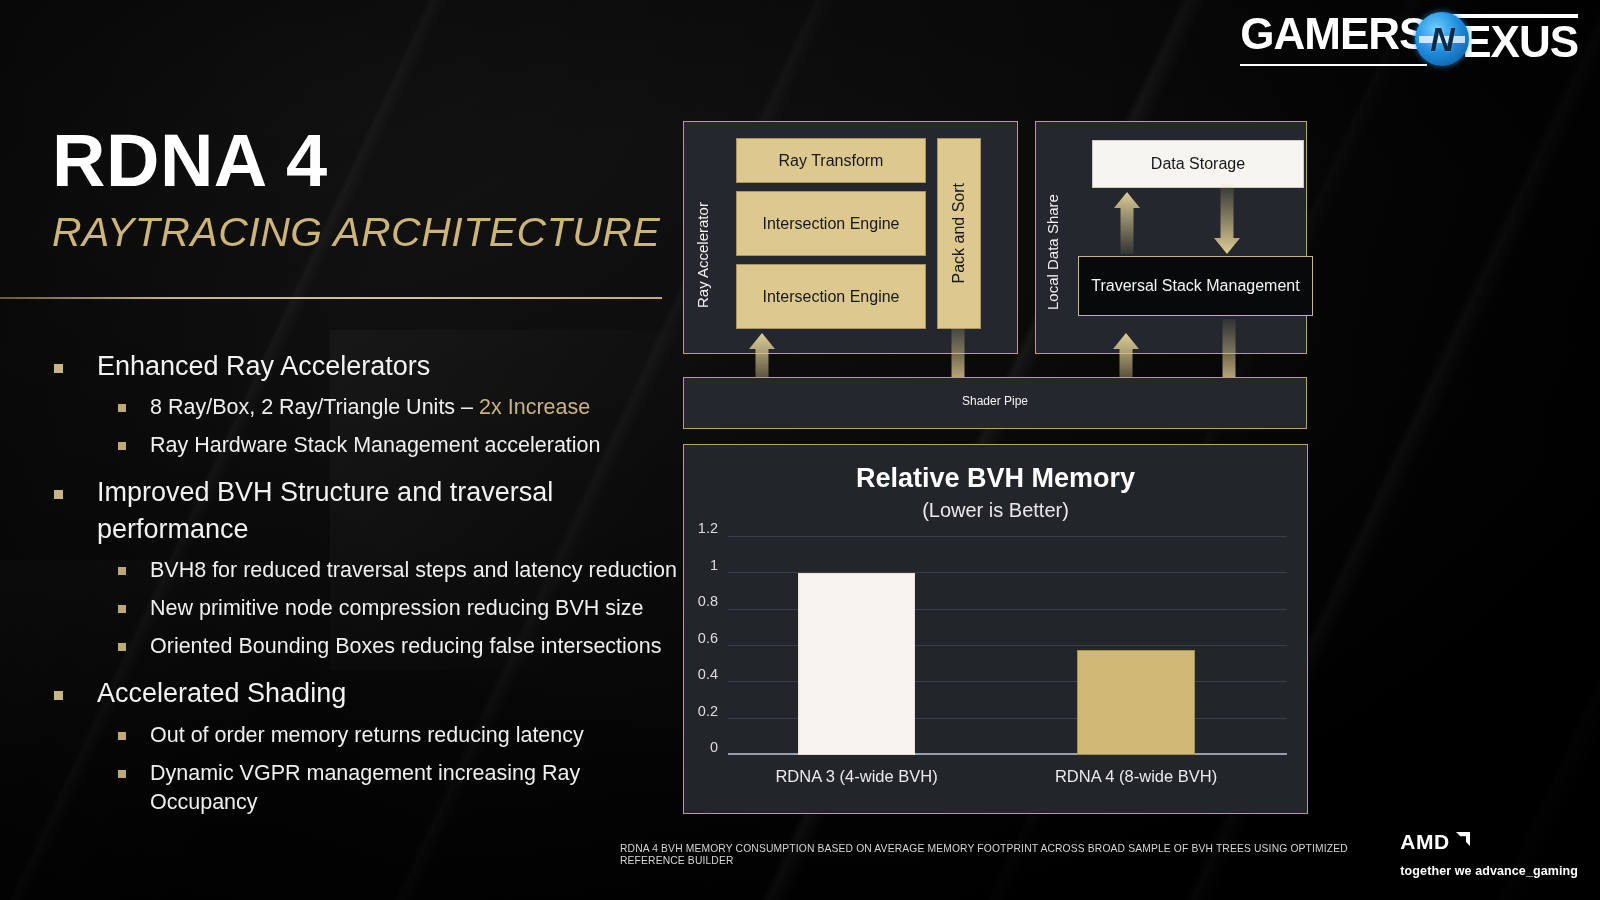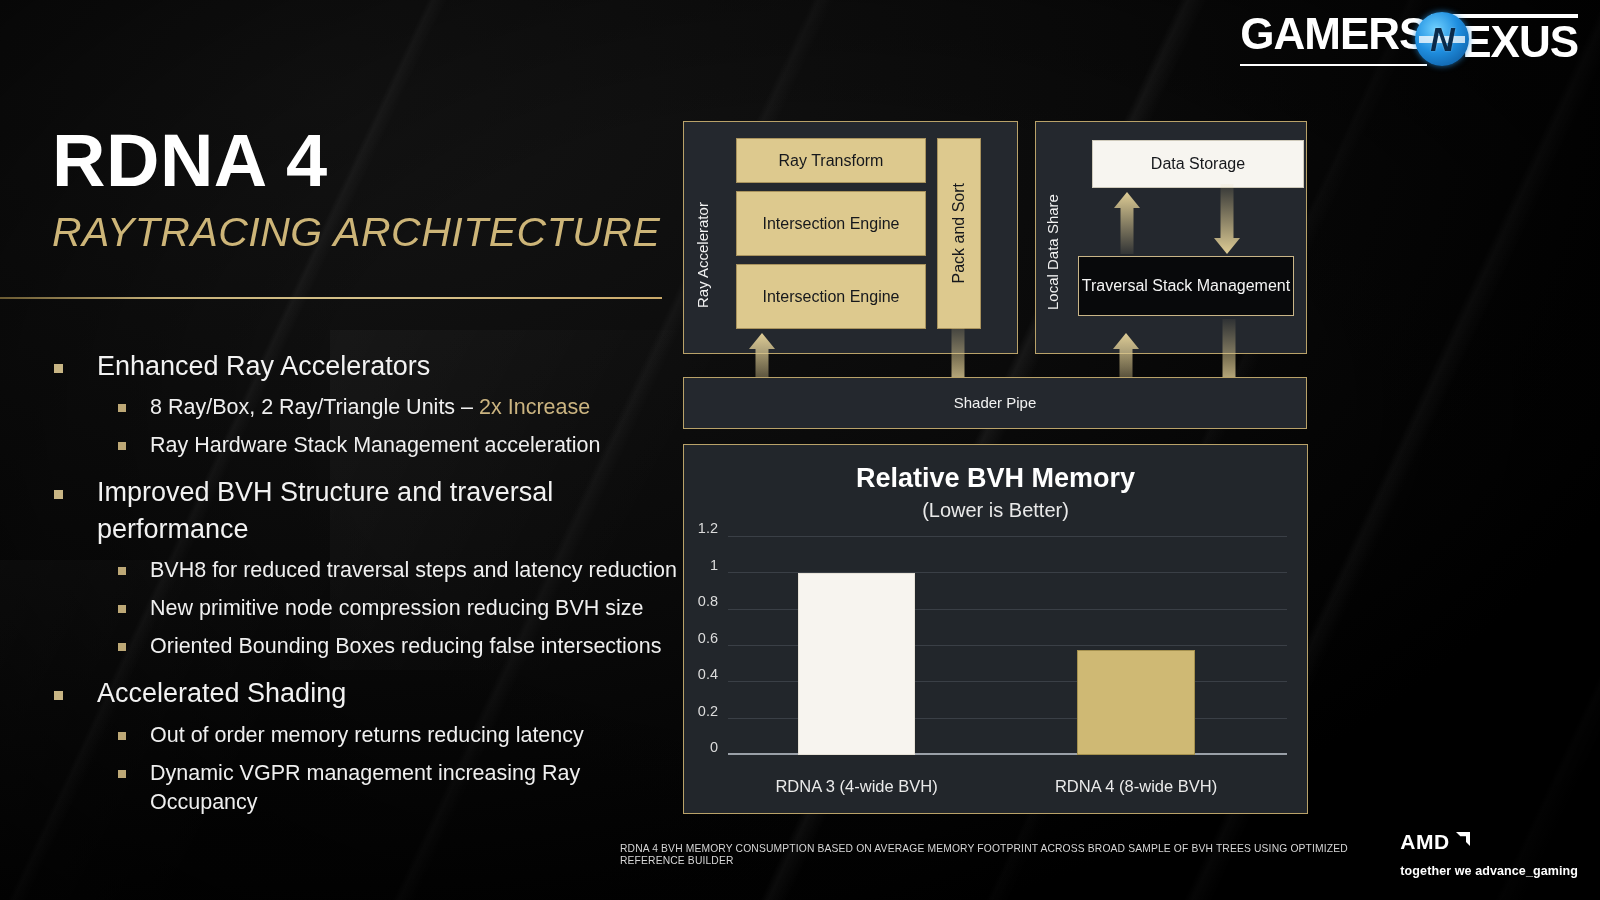--- a/index.html
+++ b/index.html
@@ -71,40 +71,40 @@
      writing-mode:vertical-rl;transform:rotate(180deg);}
   .goldbox{position:absolute;background:#ddc98e;border:1px solid #a9935e;
      display:flex;align-items:center;justify-content:center;color:#16181c;font-size:16px;}
   .whitebox{position:absolute;background:#f7f5f0;border:1px solid #cfcabb;
      display:flex;align-items:center;justify-content:center;color:#16181c;font-size:16px;}
   .blackbox{position:absolute;background:#08090b;border:1px solid #c9b587;
      display:flex;align-items:center;justify-content:center;color:#f4f4f4;font-size:16px;}
   .shader{position:absolute;left:0;top:256px;width:624px;height:52px;
      background:#24282e;border:1px solid #b9a269;}
   .shader-lbl{position:absolute;left:0;right:0;top:16px;text-align:center;
-     color:#f2f2f2;font-size:15px;}
+     color:#f2f2f2;font-size:12px;}
   .arrow{position:absolute;width:26px;}
   .arrow svg{display:block;width:26px;}
 
   
   .chartpanel{position:absolute;left:683px;top:444px;width:625px;height:370px;
      background:#22262b;border:1px solid #b9a269;}
   .ct{position:absolute;left:0;right:0;top:18px;text-align:center;color:#fff;
      font-weight:bold;font-size:27px;}
   .cs{position:absolute;left:0;right:0;top:54px;text-align:center;color:#e9e9e9;
      font-size:20px;}
   .plot{position:absolute;left:44px;top:92px;right:20px;bottom:58px;}
   .gridline{position:absolute;left:0;right:0;height:1px;background:#3a3f46;}
   .axisline{position:absolute;left:0;right:0;height:2px;background:#9aa0a8;}
   .ytick{position:absolute;right:100%;margin-right:10px;transform:translateY(-50%);
      color:#dcdcdc;font-size:14.5px;white-space:nowrap;}
   .bar{position:absolute;bottom:0;}
   .bar.white{background:#f7f4ef;border:1px solid #e7e2d8;}
   .bar.gold{background:#cfb974;border:1px solid #a5914f;}
-  .xlab{position:absolute;top:100%;margin-top:22px;transform:translateX(-50%);
+  .xlab{position:absolute;top:100%;margin-top:12px;transform:translateX(-50%);
      color:#eaeaea;font-size:16.5px;white-space:nowrap;}
 
   
   .foot{position:absolute;left:620px;top:843px;width:740px;color:#d6d6d6;
      font-size:10.3px;letter-spacing:.15px;line-height:1.2;}
   .amd{position:absolute;right:22px;top:830px;color:#fff;text-align:left;}
   .amd-word{font-weight:bold;font-size:21px;letter-spacing:.5px;display:flex;align-items:center;}
   .amd-arrow{margin-left:3px;}
   .amd-tag{font-weight:bold;font-size:12.5px;margin-top:10px;letter-spacing:.1px;}
 </style>
@@ -180,21 +180,21 @@
     <div class="goldbox" style="left:52px;top:69px;width:190px;height:65px;">Intersection Engine</div>
     <div class="goldbox" style="left:52px;top:142px;width:190px;height:65px;">Intersection Engine</div>
     <div class="goldbox" style="left:253px;top:16px;width:44px;height:191px;padding:0;">
       <span class="vlabel" style="position:relative;color:#16181c;font-size:16px;">Pack and Sort</span>
     </div>
   </div>
 
   <div class="panel lds">
     <div class="vlabel" style="left:8px;top:38px;height:150px;">Local Data Share</div>
     <div class="whitebox" style="left:56px;top:18px;width:212px;height:48px;">Data Storage</div>
-    <div class="blackbox" style="left:42px;top:134px;width:216px;height:60px;">Traversal Stack Management</div>
+    <div class="blackbox" style="left:42px;top:134px;width:235px;height:60px;">Traversal Stack Management</div>
 
     <div class="arrow" style="left:78px;top:70px;">
       <svg viewBox="0 0 26 62" height="62">
         <defs>
             <linearGradient id="gUp1" x1="0" y1="1" x2="0" y2="0">
           <stop offset="0" stop-color="#d9c68d" stop-opacity="0.08"></stop>
               <stop offset="1" stop-color="#dfcd96"></stop>
         </linearGradient>
           </defs>
         <path d="M13 0 L26 16 L19.5 16 L19.5 62 L6.5 62 L6.5 16 L0 16 Z" fill="url(#gUp1)"></path>

